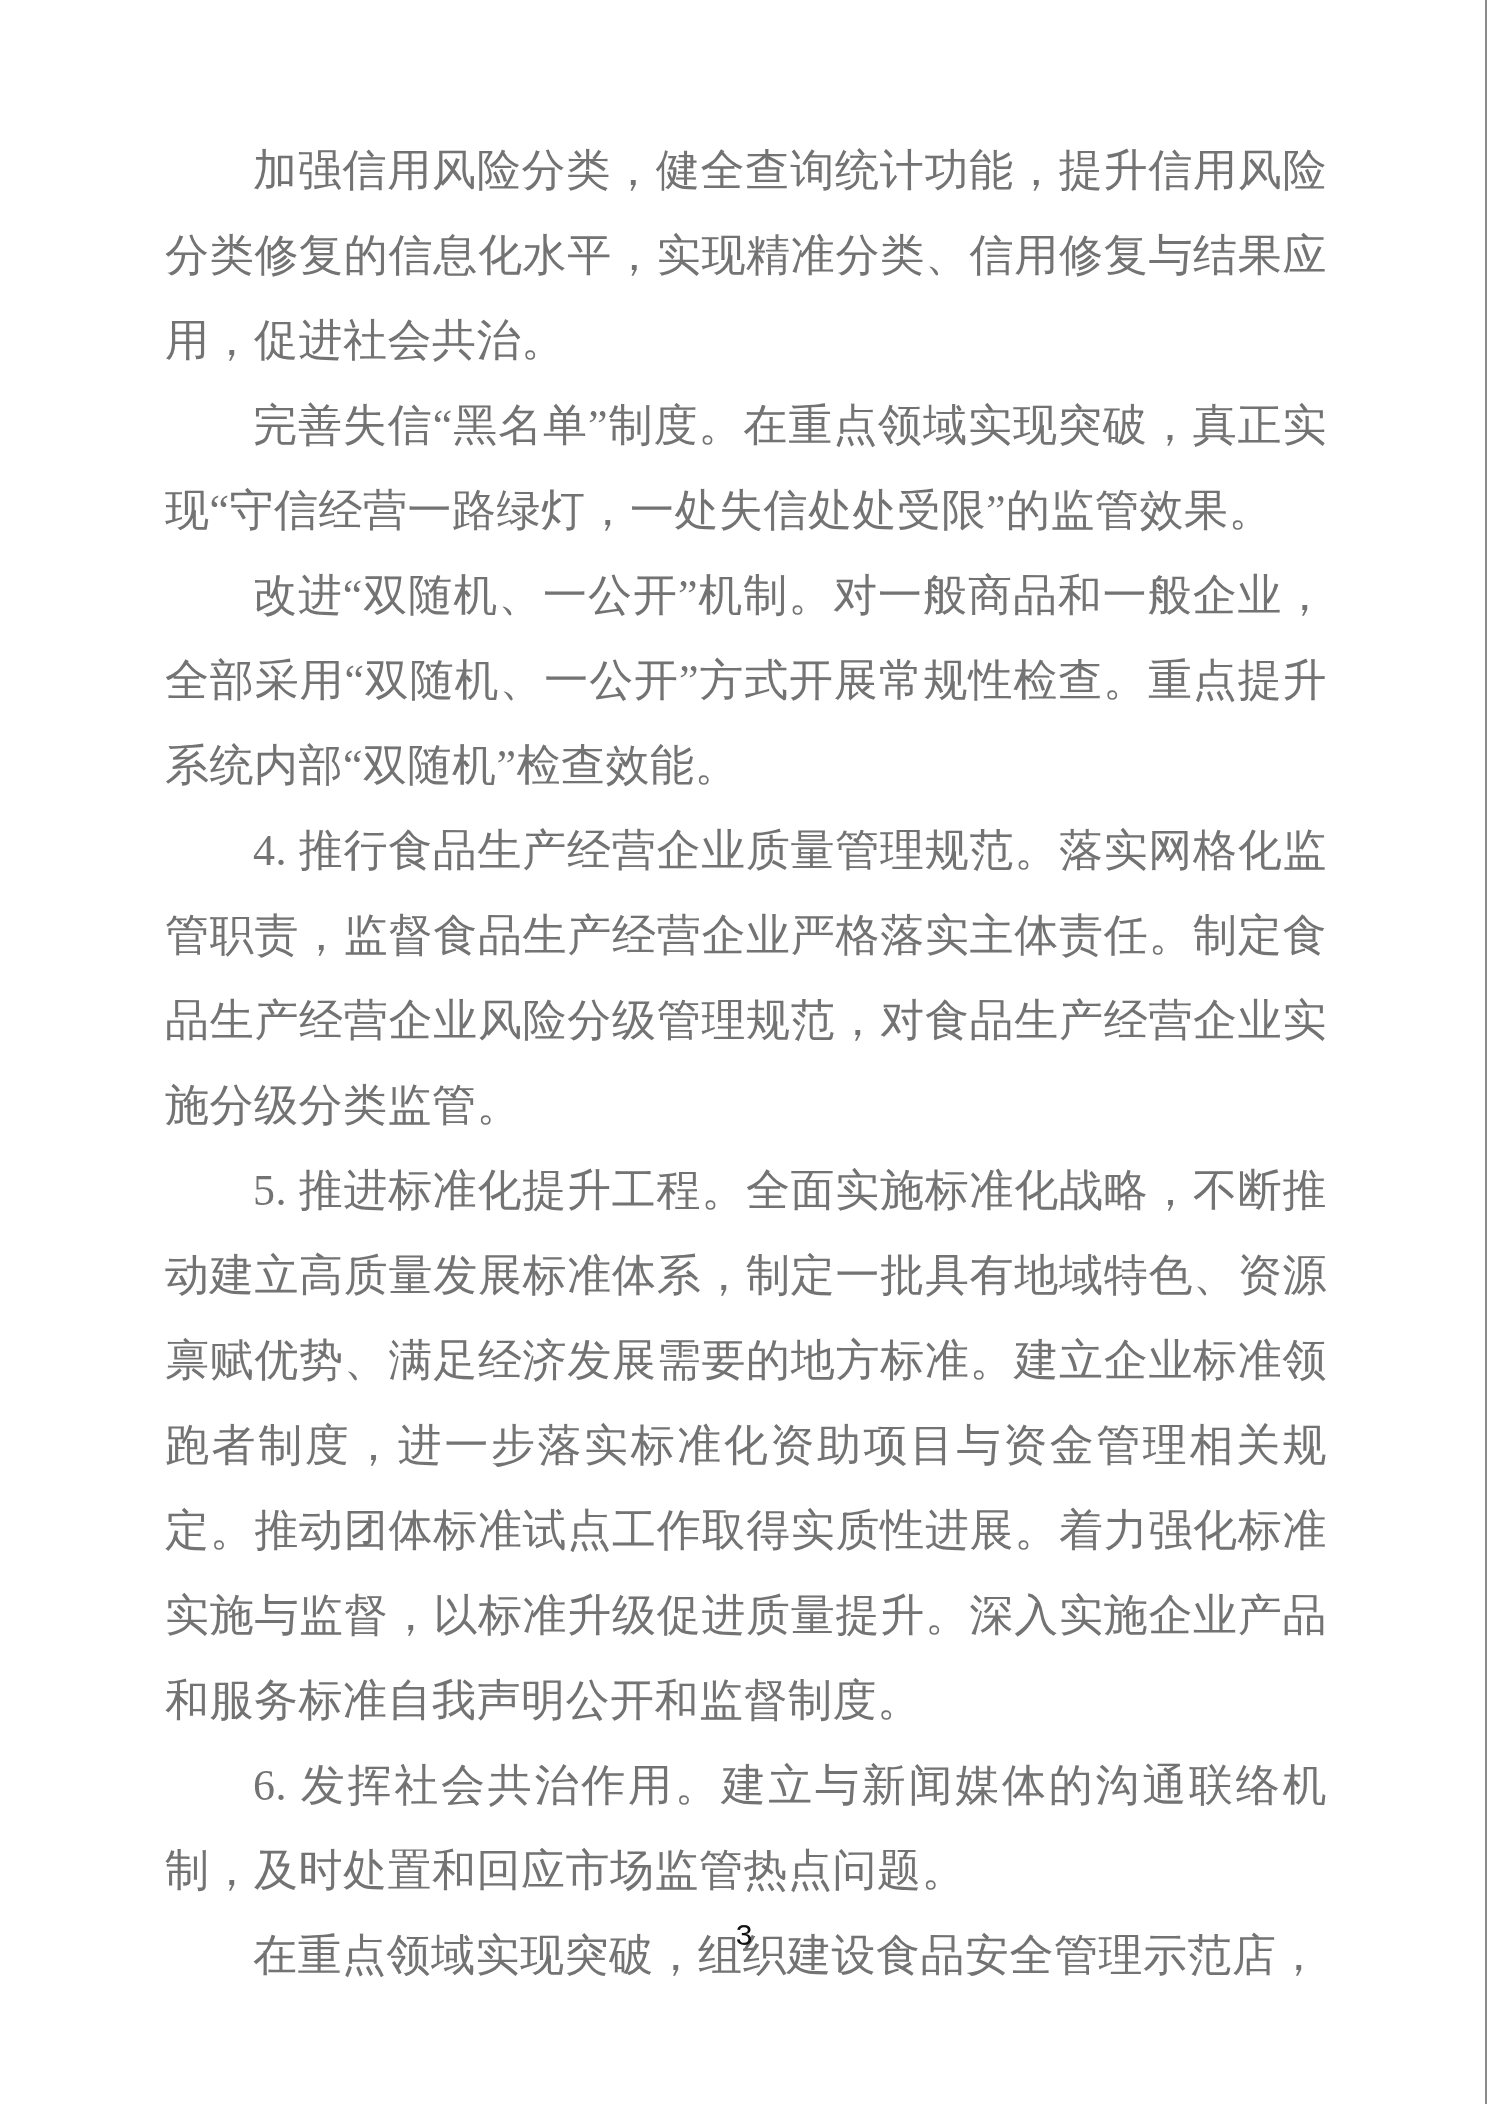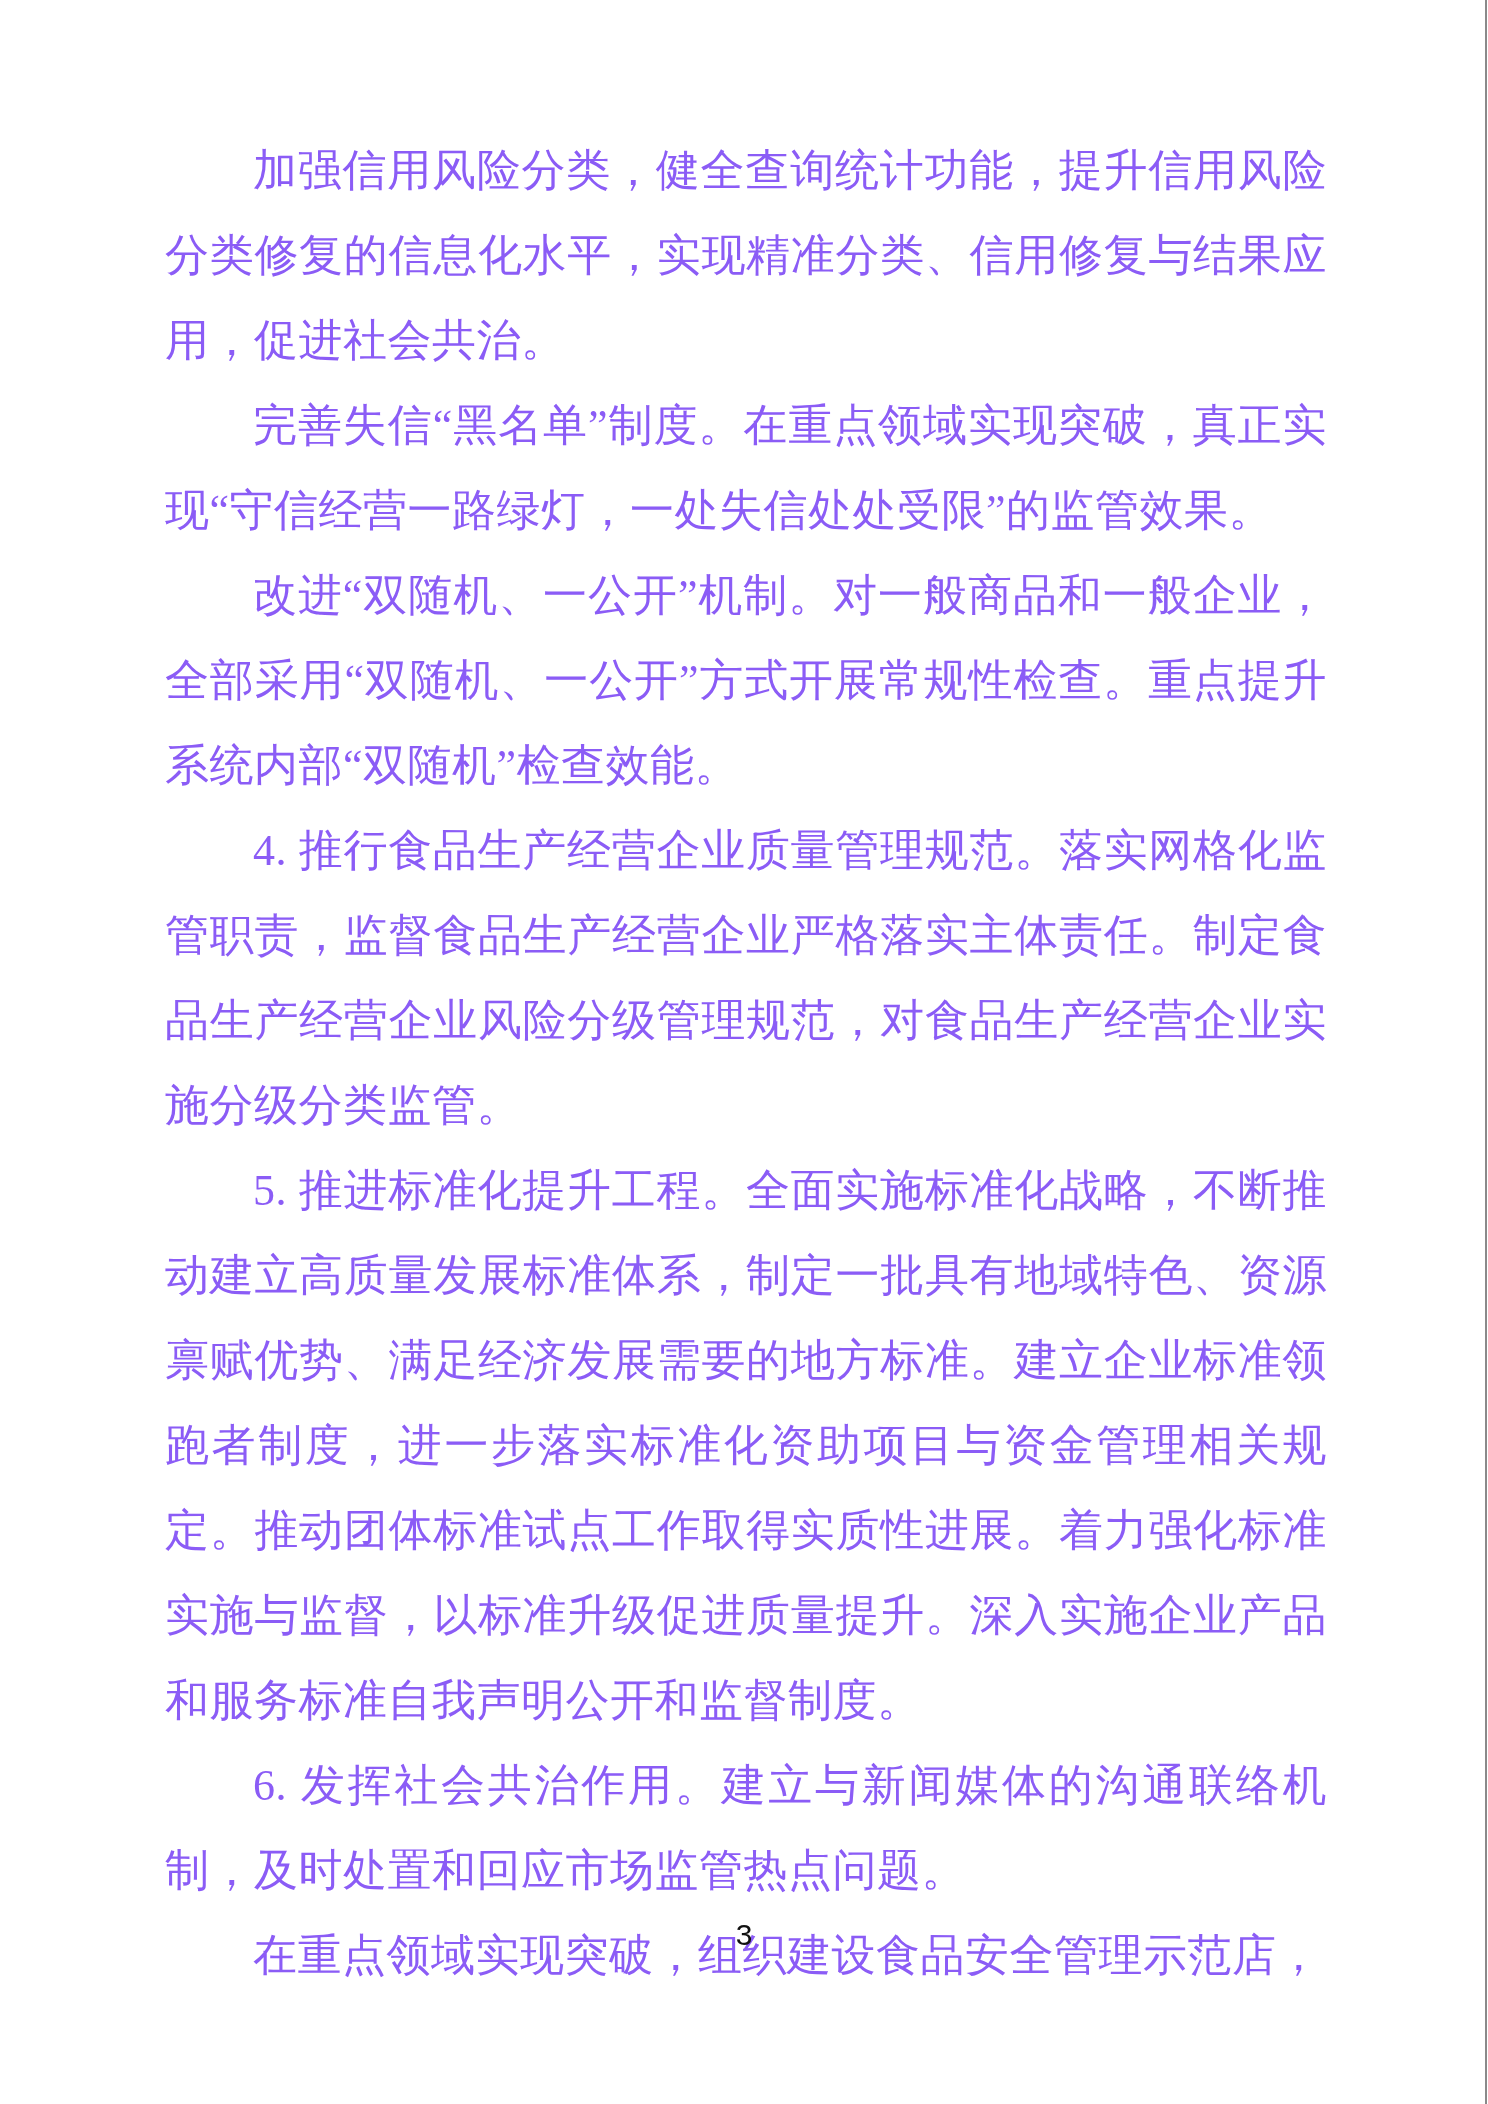--- a/index.html
+++ b/index.html
@@ -21,21 +21,21 @@
     right: 1px;
     width: 2px;
     height: 2104px;
     background: #8a8a8a;
   }
   .text-block {
     position: absolute;
     top: 128px;
     left: 165px;
     width: 1162px;
-    color: #8b5cf6;
+    color: #737373;
   }
   .text-block p {
     font-size: 44px;
     line-height: 85px;
     text-indent: 2em;
     text-align: justify;
     text-justify: inter-ideograph;
     letter-spacing: 0.5px;
     font-weight: 400;
   }

